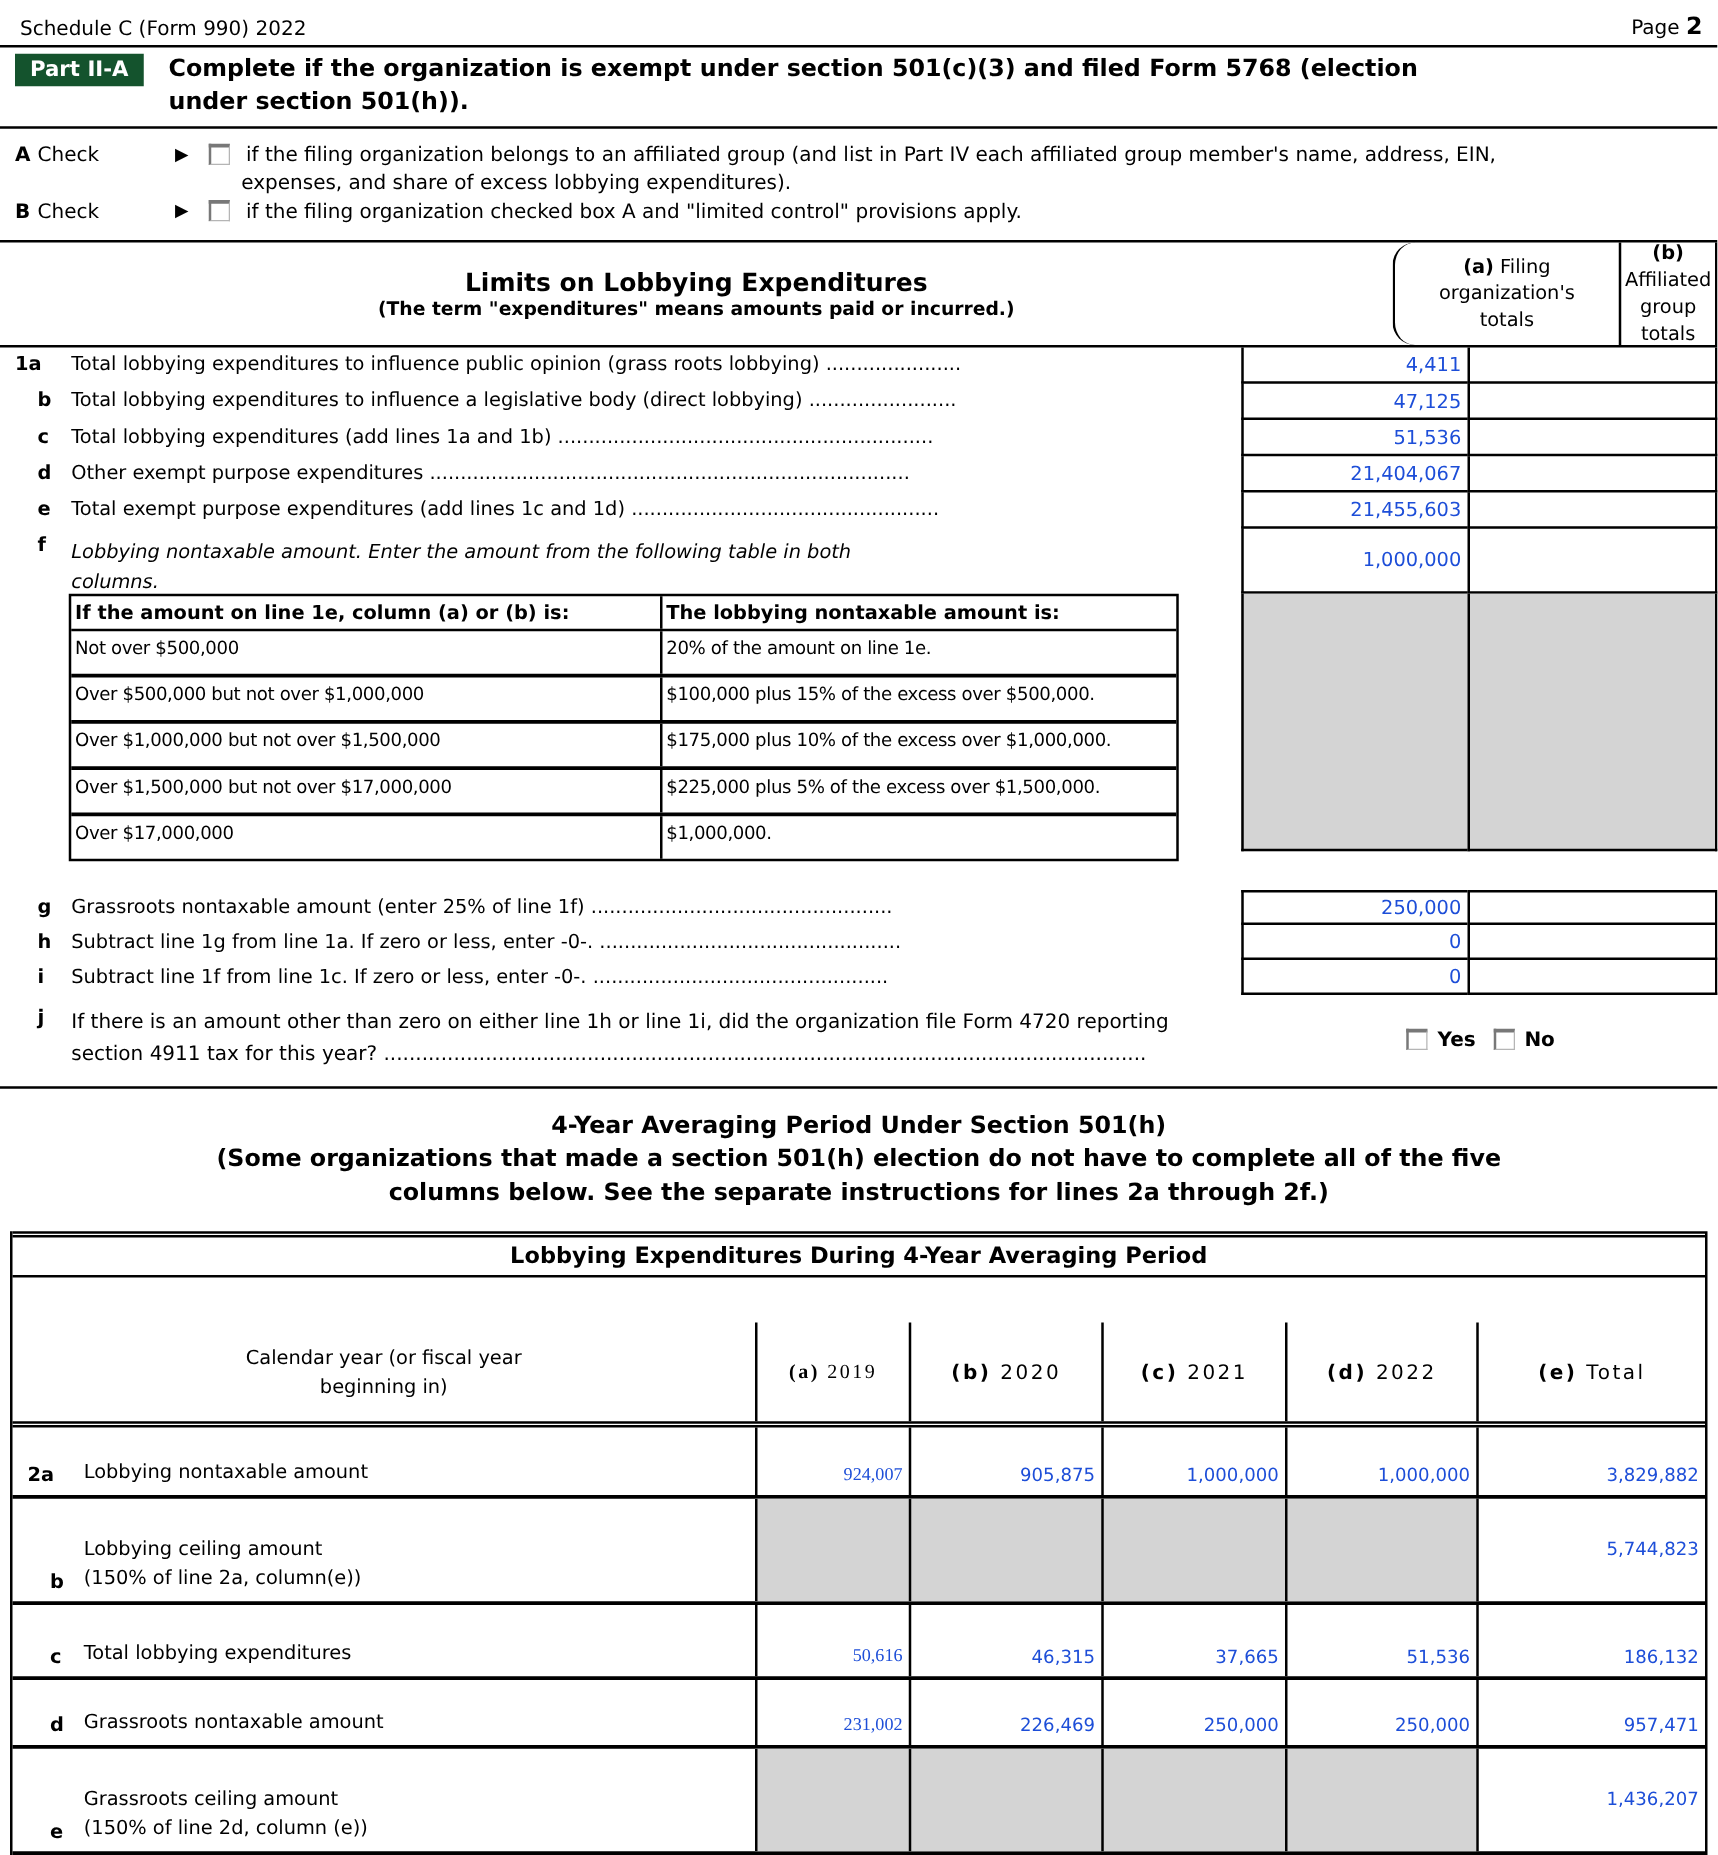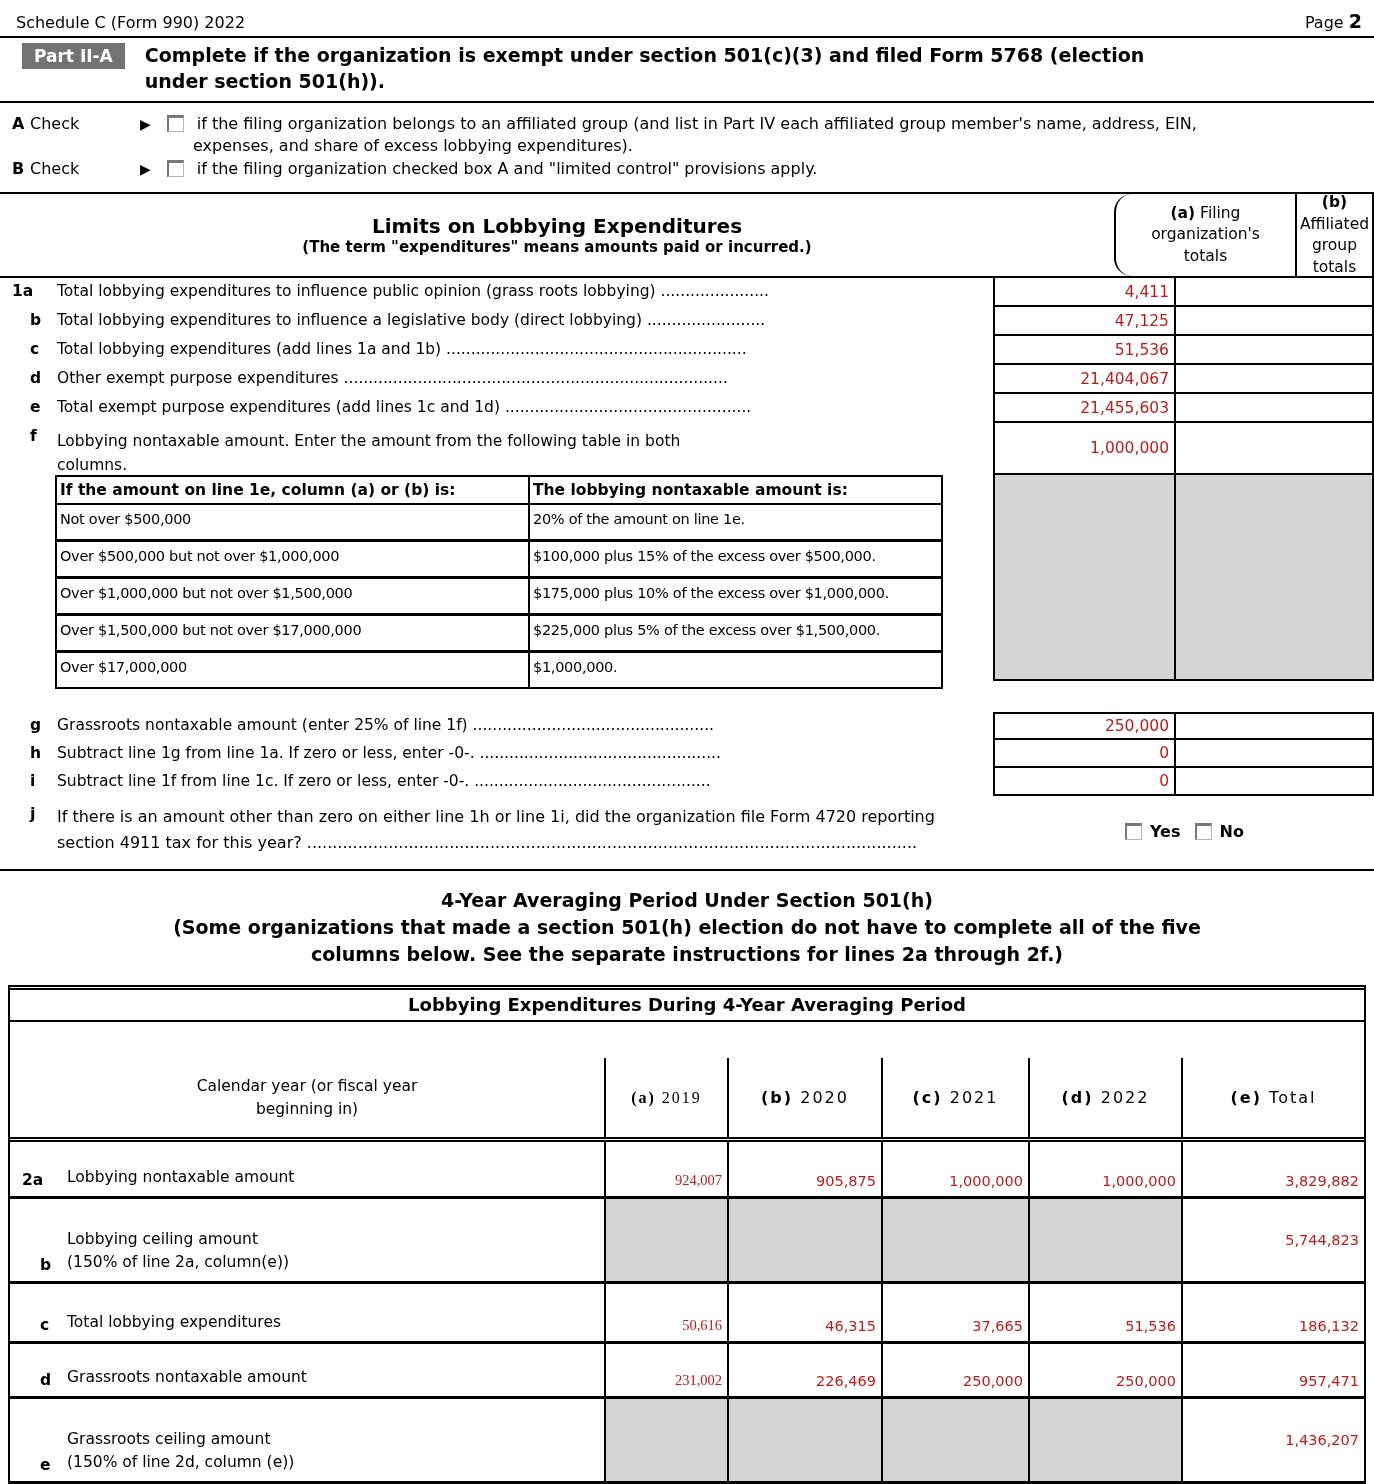--- a/index.html
+++ b/index.html
@@ -1,31 +1,31 @@
 <!DOCTYPE html>
 <html><head>
 <meta charset="utf-8">
 <style>
   * { margin:0; padding:0; box-sizing:border-box; }
   body { width:1374px; background:#fff; color:#000;
          font-family:"DejaVu Sans","Liberation Sans",sans-serif; }
-  .blue { color:#b91c1c;text-align:center; }
+  .blue { color:#1d4ed8;text-align:center; }
 
   
   .hdr { display:flex; justify-content:space-between; align-items:flex-end;
          padding:10px 12px 4px 16px; border-bottom:2.5px solid #000; }
   .hdr-left { font-size:16px; }
   .hdr-right { font-size:16px; }
   .pagenum { font-weight:bold; font-size:19px; }
 
   
   .part { display:flex; align-items:flex-start; padding:5px 10px 7px 12px;
           border-bottom:2.5px solid #000; }
-  .badge { background:#737373; color:#fff; font-weight:bold; font-size:17px;
-           padding:3px 12px; margin-right:20px; white-space:nowrap;margin-left:10px; }
+  .badge { background:#14532d; color:#fff; font-weight:bold; font-size:17px;
+           padding:3px 12px; margin-right:20px; white-space:nowrap; }
   .ptitle { font-weight:bold; font-size:19px; line-height:1.35; }
 
   
   .checks { padding:8px 0 6px 0; }
   .chkrow { display:flex; align-items:center; font-size:16px; margin:3px 0; white-space:nowrap; }
   .cnum { font-weight:bold; width:30px; padding-left:12px; }
   .cword { width:78px; }
   .pointer { margin:0 16px 0 32px; font-size:14px; }
   .cbox { width:17px; height:17px; background:#fff; border:1px solid #b5b5b5;
           border-top:3px solid #787878; border-left:2px solid #787878;
@@ -49,21 +49,21 @@
   .n1 { font-weight:bold; width:57px; padding-left:30px; flex:0 0 auto; }
   .lra { width:181px; border-left:2px solid #000; border-bottom:2px solid #000;
          display:flex; align-items:center; justify-content:flex-end;
          padding-right:5px; font-size:15.5px; }
   .lrb { flex:1; border-left:2px solid #000; border-bottom:2px solid #000;
          border-right:2px solid #000; }
   .h29 { height:29px; }
   .h52 { height:52px; }
   .h28 { height:28px; }
   .btop { border-top:2px solid #000; }
-  .flabel { line-height:1.55; padding-top:2px; }
+  .flabel { line-height:1.55; padding-top:2px;font-style:italic; }
 
   
   .grayrow { display:flex; height:206px; }
   .gr0 { width:993px; }
   .gra { width:181px; border-left:2px solid #000; border-bottom:2px solid #000; background:#d4d4d4; }
   .grb { flex:1; border-left:2px solid #000; border-right:2px solid #000;
          border-bottom:2px solid #000; background:#d4d4d4; }
   .bracket { margin-left:55px; width:888px; border:2px solid #000; }
   .br-head { display:flex; border-bottom:2px solid #000; font-weight:bold; font-size:15.5px; }
   .br-row  { display:flex; border-bottom:3px solid #000; font-size:14.5px; letter-spacing:-0.3px; }

